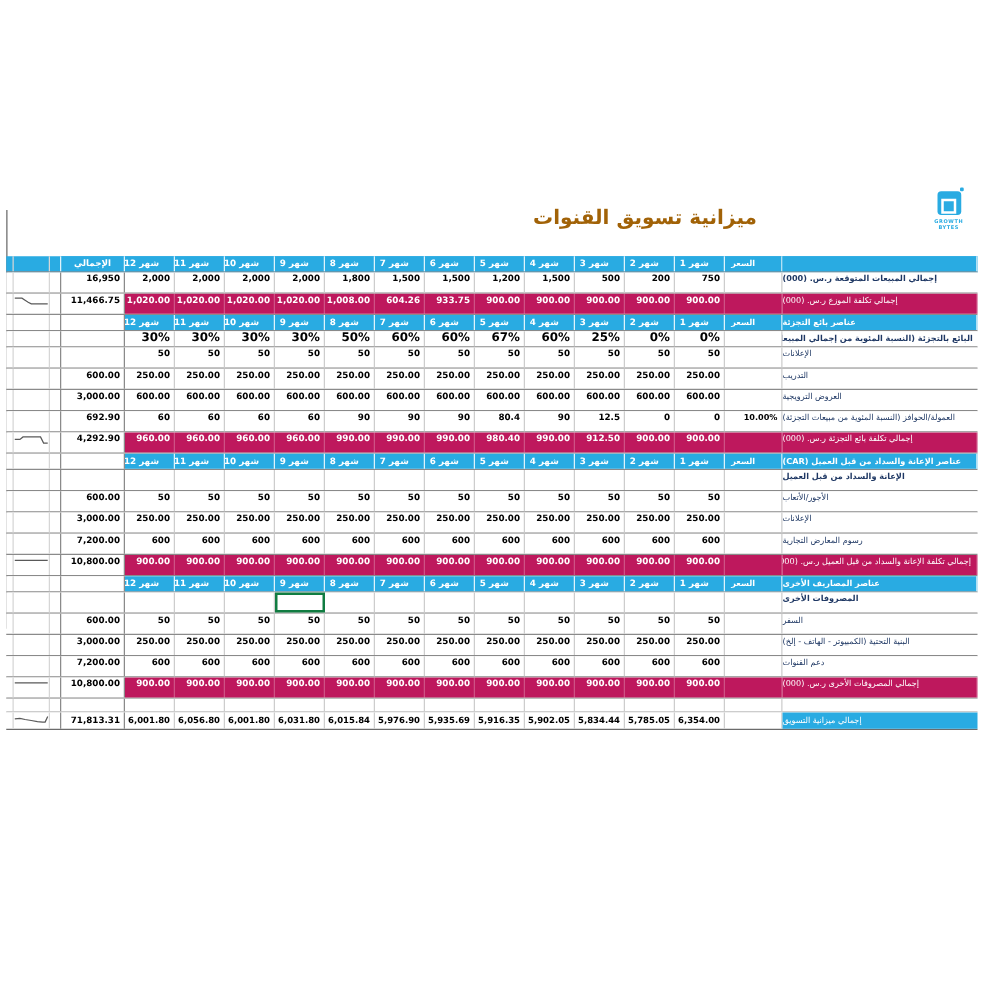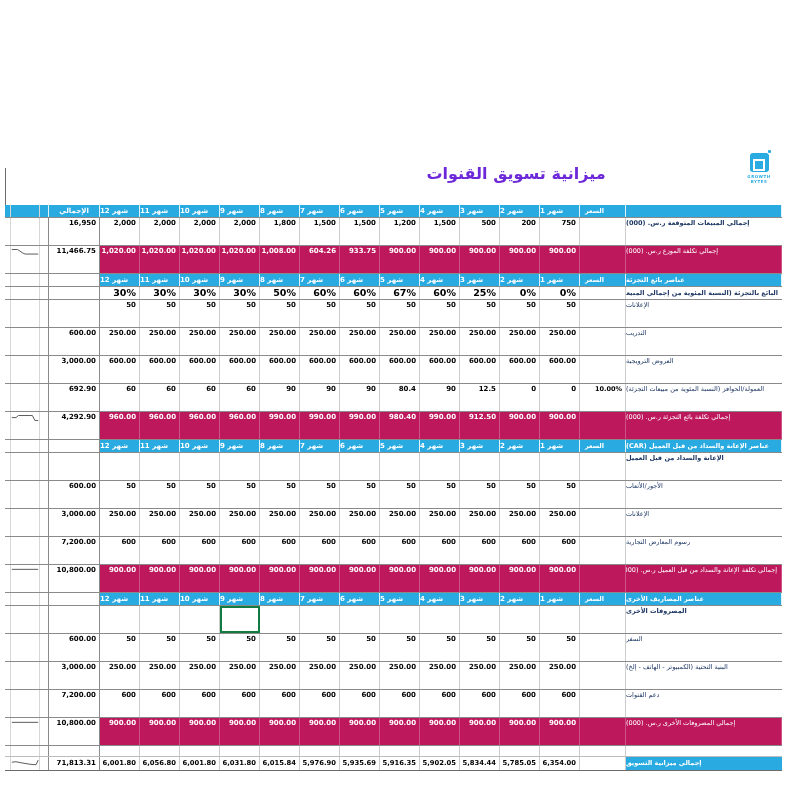--- a/index.html
+++ b/index.html
@@ -1,58 +1,58 @@
 <!DOCTYPE html>
 <html><head>
 <meta charset="utf-8">
 <style>
   html,body{margin:0;padding:0;}
   body{width:785px;height:785px;background:#fff;position:relative;overflow:hidden;
        font-family:"DejaVu Sans", sans-serif;}
   .page-left-line{position:absolute;left:5px;top:168px;width:1px;height:335px;background:#6b6b6b;}
   .title{position:absolute;top:164px;left:316px;width:400px;text-align:center;direction:rtl;
-         color:#6d28d9;font-weight:bold;font-size:16px;}
+         color:#a16207;font-weight:bold;font-size:16px;}
   .logo{position:absolute;top:153px;left:742px;width:34px;text-align:center;}
   .logo-icon{width:19px;height:19px;background:#29abe2;border-radius:3px;margin:0 auto;position:relative;}
   .logo-icon .inner{position:absolute;left:3px;top:6px;width:8px;height:8px;border:2px solid #fff;}
   .logo-icon .dot{position:absolute;right:-2px;top:-3px;width:3px;height:3px;background:#29abe2;border-radius:1px;}
   .logo-text{margin-top:2px;color:#29abe2;font-weight:bold;font-size:4px;line-height:5px;letter-spacing:.5px;}
 
   .tbl{position:absolute;left:5px;top:205px;width:777px;}
-  .row{display:flex;height:28px;line-height:11px;border-bottom:1px solid #8a8a8a;background:#fff;box-sizing:border-box;}
+  .row{display:flex;height:17px;line-height:11px;border-bottom:1px solid #8a8a8a;background:#fff;box-sizing:border-box;}
   .row.hdr,.row.pct{height:13px;line-height:12px;}
   .row.spacer{height:11px;border-bottom:1px solid #bdbdbd;}
   .row.grand{height:14px;line-height:13px;border-bottom:1px solid #6b6b6b;}
   .c{box-sizing:border-box;overflow:hidden;white-space:nowrap;}
   .c-g1{width:5px;}
   .c-spark{width:30px;border-left:1px solid #d6d6d6;border-right:1px solid #d6d6d6;text-align:center;}
   .c-spark svg{display:block;margin:1px auto 0;}
   .c-g2{width:8px;}
   .c-tot{width:52px;text-align:right;padding-right:3px;font-weight:bold;font-size:7px;color:#000;
          border-left:1px solid #8a8a8a;border-right:1px solid #8a8a8a;}
   .c-m{width:40px;text-align:right;padding-right:3px;font-weight:bold;font-size:7px;color:#000;
        border-right:1px solid #cdcdcd;}
   .c-price{width:46px;text-align:right;padding-right:3px;font-weight:bold;font-size:6.5px;color:#000;
        border-right:1px solid #cdcdcd;}
   .c-lbl{flex:1;direction:rtl;text-align:left;padding-right:4px;font-size:6.5px;color:#1f3864;}
   .c-lbl.b{font-weight:bold;}
   .pct .c-m{font-size:9.5px;}
   
   .hdr .c-m,.hdr .c-price,.hdr .c-lbl{background:#29abe2;color:#fff;border-right:1px solid rgba(255,255,255,.85);}
-  .hdr .c-m{direction:rtl;text-align:left;padding-right:0;font-size:7px;font-weight:bold;}
+  .hdr .c-m{direction:rtl;text-align:right;padding-right:12px;font-size:7px;font-weight:bold;}
   .hdr .c-price{text-align:center;padding-right:16px;font-weight:bold;}
   .hdr .c-lbl{font-weight:bold;}
   .all-cyan{background:#29abe2;}
   .all-cyan .c-tot{color:#fff;text-align:center;padding-right:0;border-color:rgba(255,255,255,.85);background:#29abe2;}
   
   .navy .c-m,.navy .c-price,.navy .c-lbl{background:#be185d;color:#fff;border-right:1px solid rgba(255,255,255,.25);}
   .navy .c-lbl{font-weight:normal;}
   .titlerow .c-lbl{font-weight:bold;}
   .grand .c-m{font-size:6.8px;}
-  .grand .c-lbl{background:#29abe2;color:#fff;font-weight:bold;}
+  .grand .c-lbl{background:#29abe2;color:#fff;font-weight:normal;}
   .sel{outline:2px solid #107c41;outline-offset:-2px;}
 </style>
 </head>
 <body>
 
 <div class="page-left-line"></div>
 
 <div class="title">ميزانية تسويق القنوات</div>
 
 <div class="logo">

